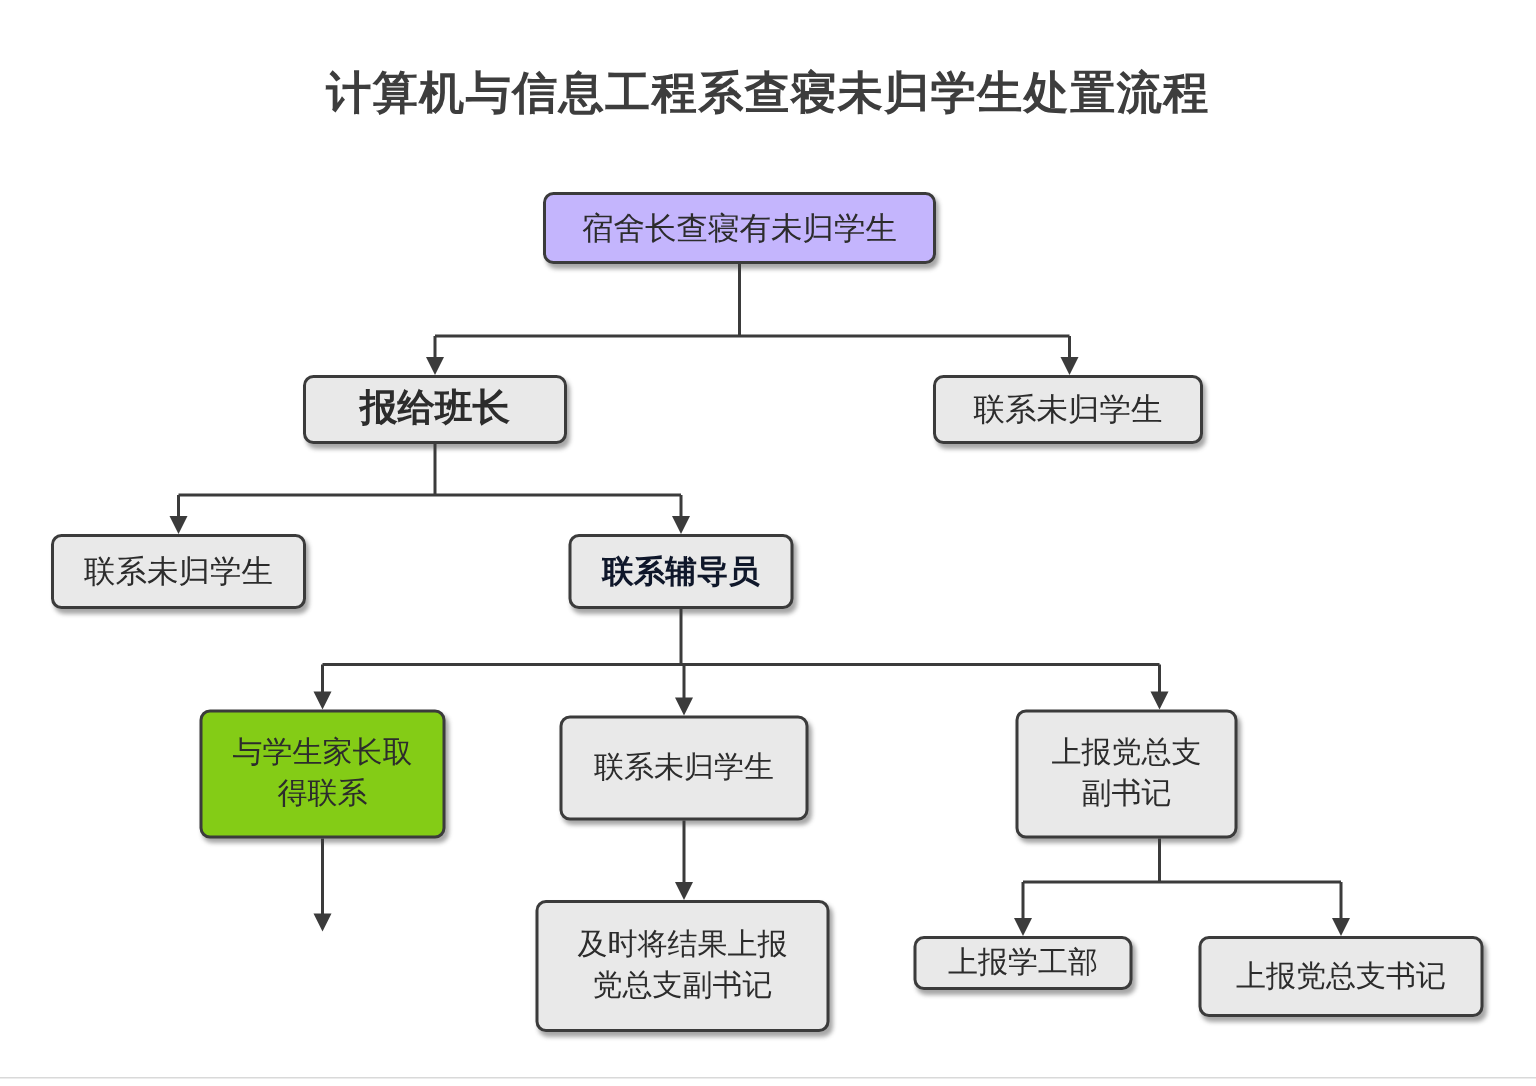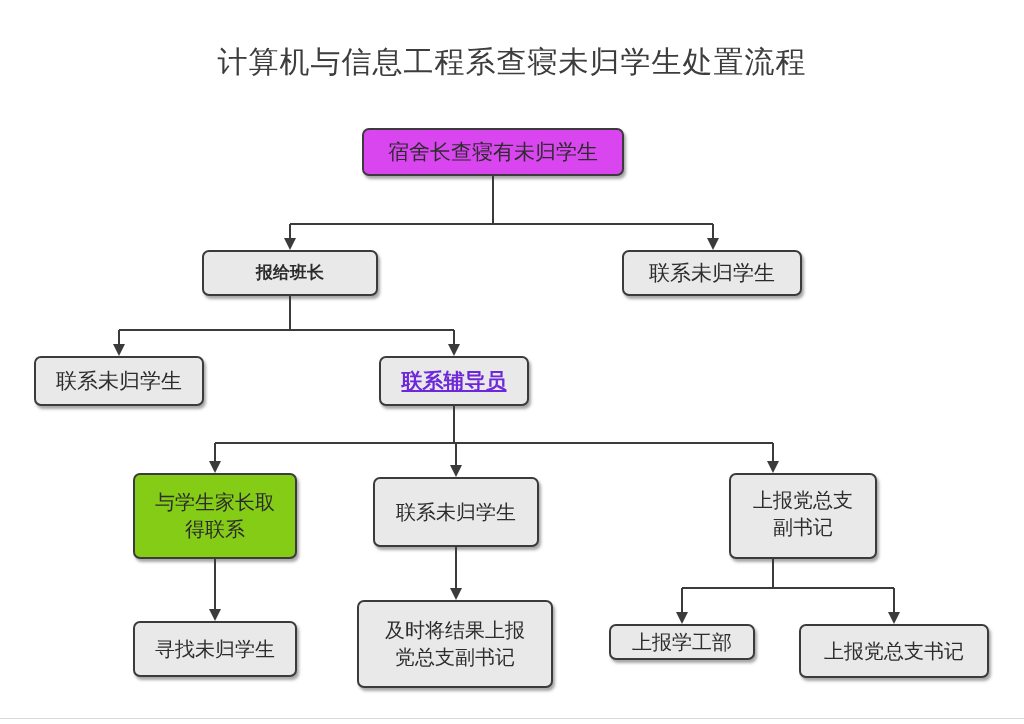--- a/index.html
+++ b/index.html
@@ -22,21 +22,21 @@
     height: 724px;
   }
   .diagram-title {
     position: absolute;
     left: 0;
     top: 42px;
     width: 1024px;
     text-align: center;
     font-family: "Liberation Sans", "DejaVu Sans", sans-serif;
     font-size: 30px;
-    font-weight: 400;
+    font-weight: 700;
     color: #3d3d3d;
     letter-spacing: 1px;
     white-space: nowrap;
   }
   .node {
     position: absolute;
     box-sizing: border-box;
     background: #e9e9e9;
     border: 2px solid #3b3b3b;
     border-radius: 7px;
@@ -118,48 +118,45 @@
     <polygon points="450,588 462,588 456,600" style="fill: rgb(59, 59, 59);"></polygon>
 
     <path d="M 773 559 L 773 588" style="stroke: rgb(59, 59, 59);"></path>
     <path d="M 682 588 L 894 588" style="stroke: rgb(59, 59, 59);"></path>
     <path d="M 682 588 L 682 614" style="stroke: rgb(59, 59, 59);"></path>
     <polygon points="676,612 688,612 682,624" style="fill: rgb(59, 59, 59);"></polygon>
     <path d="M 894 588 L 894 614" style="stroke: rgb(59, 59, 59);"></path>
     <polygon points="888,612 900,612 894,624" style="fill: rgb(59, 59, 59);"></polygon>
   </svg>
 
-  <div class="node weight-normal" style="left: 362px; top: 128px; width: 262px; height: 48px; font-size: 21px; background: #d946ef; border-color: rgb(59, 59, 59); color: rgb(44, 44, 44);">
+  <div class="node weight-normal" style="left: 362px; top: 128px; width: 262px; height: 48px; font-size: 21px; background: #c4b5fd; border-color: rgb(59, 59, 59); color: rgb(44, 44, 44);">
     <span class="node-label">宿舍长查寝有未归学生</span>
   </div>
-  <div class="node weight-bold" style="left: 202px; top: 250px; width: 176px; height: 46px; font-size: 17px; background: rgb(233, 233, 233); border-color: rgb(59, 59, 59); color: rgb(44, 44, 44); text-align: right;">
+  <div class="node weight-bold" style="left: 202px; top: 250px; width: 176px; height: 46px; font-size: 25px; background: rgb(233, 233, 233); border-color: rgb(59, 59, 59); color: rgb(44, 44, 44); text-align: right;">
     <span class="node-label">报给班长</span>
   </div>
   <div class="node weight-normal" style="left: 622px; top: 250px; width: 180px; height: 46px; font-size: 21px; background: rgb(233, 233, 233); border-color: rgb(59, 59, 59); color: rgb(44, 44, 44);">
     <span class="node-label">联系未归学生</span>
   </div>
   <div class="node weight-normal" style="left: 34px; top: 356px; width: 170px; height: 50px; font-size: 21px; background: rgb(233, 233, 233); border-color: rgb(59, 59, 59); color: rgb(44, 44, 44);">
     <span class="node-label">联系未归学生</span>
   </div>
-  <div class="node weight-bold" style="left: 379px; top: 356px; width: 150px; height: 50px; font-size: 21px; background: rgb(233, 233, 233); border-color: rgb(59, 59, 59); color: #6d28d9; text-decoration: underline;">
+  <div class="node weight-bold" style="left: 379px; top: 356px; width: 150px; height: 50px; font-size: 21px; background: rgb(233, 233, 233); border-color: rgb(59, 59, 59); color: #0f172a;">
     <span class="node-label">联系辅导员</span>
   </div>
   <div class="node weight-normal" style="left: 133px; top: 473px; width: 164px; height: 86px; font-size: 20px; background: #84cc16; border-color: rgb(59, 59, 59); color: rgb(44, 44, 44);">
     <span class="node-label">与学生家长取
 得联系</span>
   </div>
   <div class="node weight-normal" style="left: 373px; top: 477px; width: 166px; height: 70px; font-size: 20px; background: rgb(233, 233, 233); border-color: rgb(59, 59, 59); color: rgb(44, 44, 44);">
     <span class="node-label">联系未归学生</span>
   </div>
-  <div class="node weight-normal" style="left: 729px; top: 473px; width: 148px; height: 86px; font-size: 20px; background: rgb(233, 233, 233); border-color: rgb(59, 59, 59); color: rgb(44, 44, 44); font-family: Liberation Mono, monospace;">
+  <div class="node weight-normal" style="left: 677px; top: 473px; width: 148px; height: 86px; font-size: 20px; background: rgb(233, 233, 233); border-color: rgb(59, 59, 59); color: rgb(44, 44, 44);">
     <span class="node-label">上报党总支
 副书记</span>
-  </div>
-  <div class="node weight-normal" style="left: 133px; top: 621px; width: 164px; height: 56px; font-size: 20px; background: rgb(233, 233, 233); border-color: rgb(59, 59, 59); color: rgb(44, 44, 44);">
-    <span class="node-label">寻找未归学生</span>
   </div>
   <div class="node weight-normal" style="left: 357px; top: 600px; width: 196px; height: 88px; font-size: 20px; background: rgb(233, 233, 233); border-color: rgb(59, 59, 59); color: rgb(44, 44, 44);">
     <span class="node-label">及时将结果上报
 党总支副书记</span>
   </div>
   <div class="node weight-normal" style="left: 609px; top: 624px; width: 146px; height: 36px; font-size: 20px; background: rgb(233, 233, 233); border-color: rgb(59, 59, 59); color: rgb(44, 44, 44);">
     <span class="node-label">上报学工部</span>
   </div>
   <div class="node weight-normal" style="left: 799px; top: 624px; width: 190px; height: 54px; font-size: 20px; background: rgb(233, 233, 233); border-color: rgb(59, 59, 59); color: rgb(44, 44, 44);">
     <span class="node-label">上报党总支书记</span>

